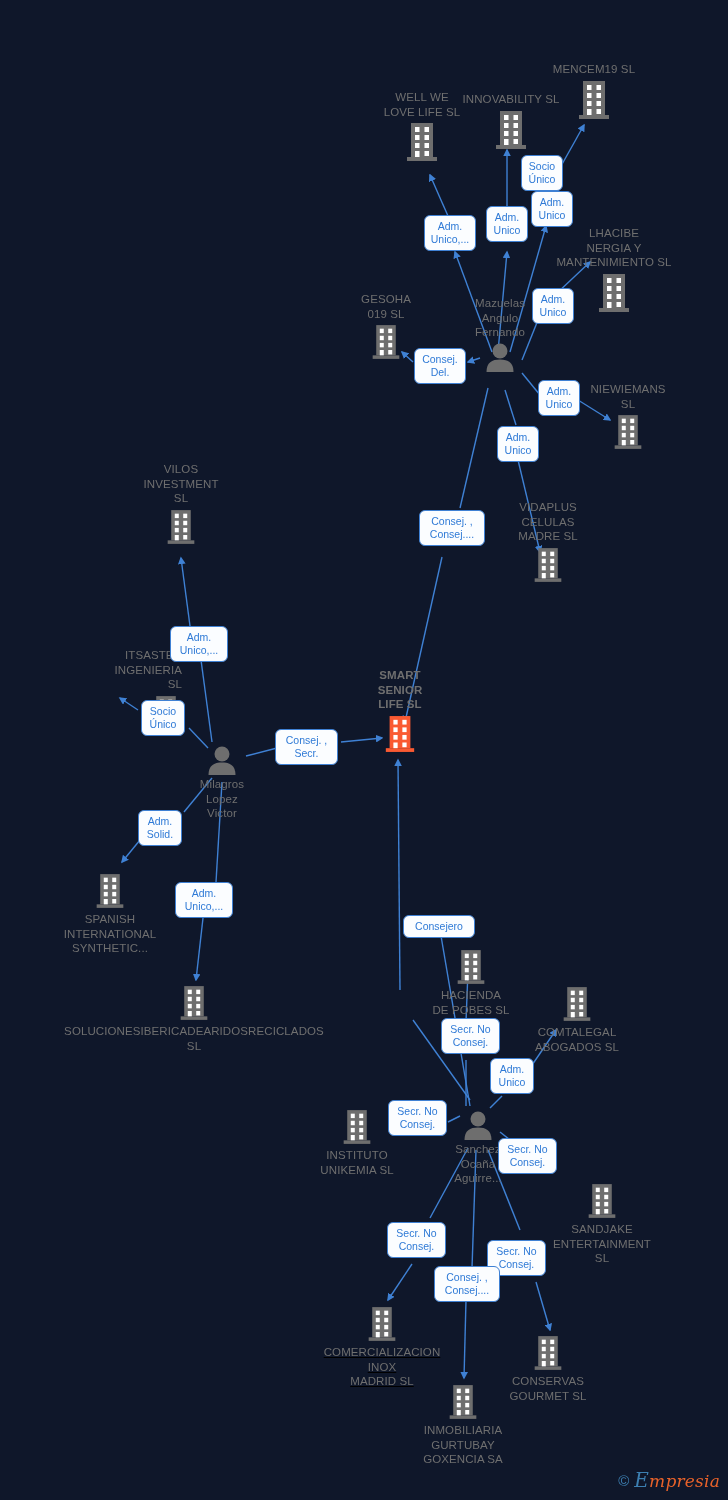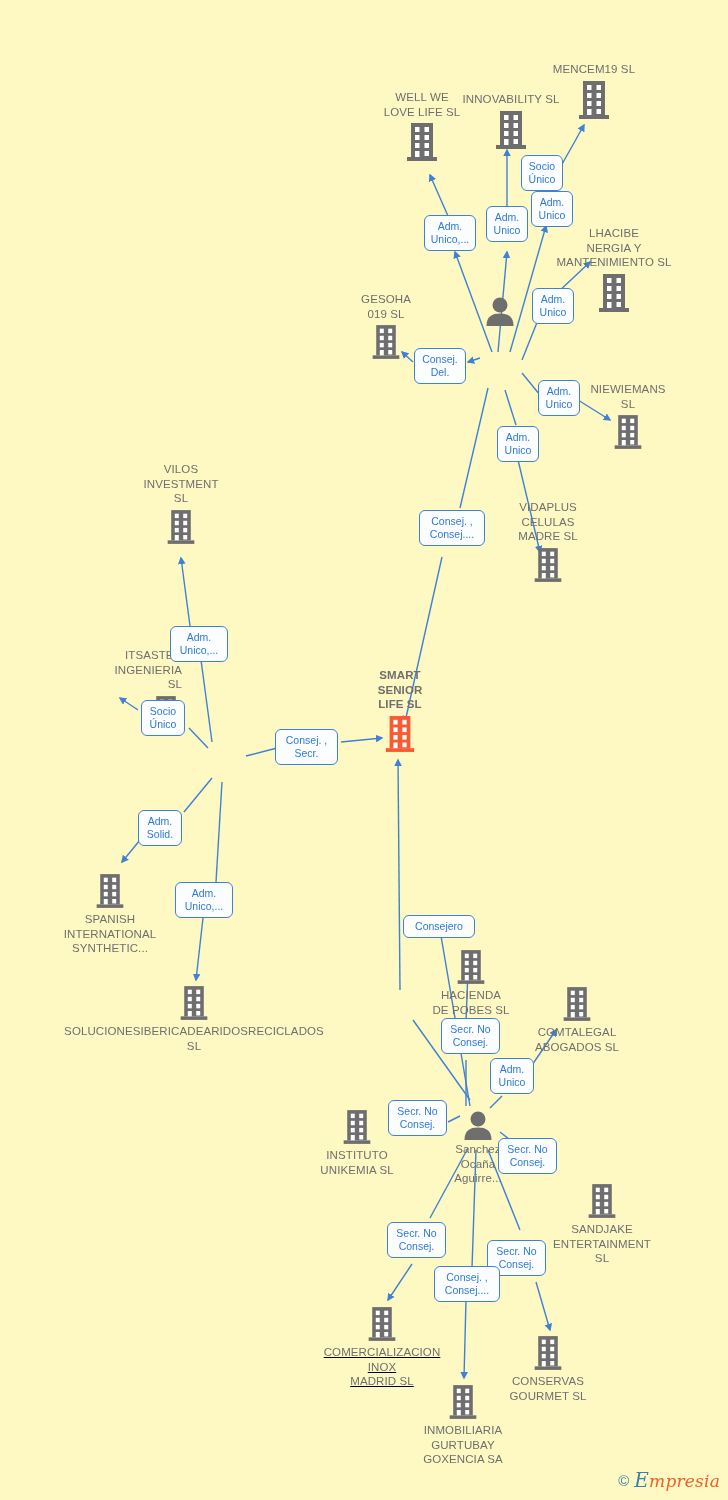--- a/index.html
+++ b/index.html
@@ -8,21 +8,21 @@
     padding: 0;
     background: #ffffff;
   }
   body {
     font-family: "Liberation Sans", sans-serif;
   }
   #graph {
     position: relative;
     width: 728px;
     height: 1500px;
-    background: #fef9c3;
+    background: #0f172a;
     overflow: hidden;
   }
   #edge-layer {
     position: absolute;
     left: 0;
     top: 0;
     width: 728px;
     height: 1500px;
     pointer-events: none;
   }
@@ -260,20 +260,23 @@
             <rect x="11" y="22" width="4.5" height="5"></rect>
             <rect x="20.5" y="22" width="4.5" height="5"></rect>
             <rect x="11" y="30" width="4.5" height="6"></rect>
             <rect x="20.5" y="30" width="4.5" height="5"></rect>
           </g>
         </svg>
     </span>
   </div>
 
   <div class="node person cap-above" style="left:500px; top:296px;">
+    <span class="caption">Mazuelas
+Angulo
+Fernando</span>
     <span class="glyph">
       <svg width="34" height="30" viewBox="0 0 34 30">
           <circle cx="17" cy="9" r="7.5" fill="#6e6e6e"></circle>
           <path d="M 3.5,30 C 3.5,20.5 9,17.5 17,17.5 C 25,17.5 30.5,20.5 30.5,30 Z" fill="#6e6e6e"></path>
         </svg>
     </span>
   </div>
 
   <div class="node company cap-above" style="left:628px; top:382px;">
     <span class="caption">NIEWIEMANS
@@ -363,20 +366,31 @@
             <rect x="20.5" y="14" width="4.5" height="5"></rect>
             <rect x="11" y="22" width="4.5" height="5"></rect>
             <rect x="20.5" y="22" width="4.5" height="5"></rect>
             <rect x="11" y="30" width="4.5" height="6"></rect>
             <rect x="20.5" y="30" width="4.5" height="5"></rect>
           </g>
         </svg>
     </span>
   </div>
 
+  <div class="node person cap-below" style="left:222px; top:745px;">
+    <span class="glyph">
+      <svg width="34" height="30" viewBox="0 0 34 30">
+          <circle cx="17" cy="9" r="7.5" fill="#6e6e6e"></circle>
+          <path d="M 3.5,30 C 3.5,20.5 9,17.5 17,17.5 C 25,17.5 30.5,20.5 30.5,30 Z" fill="#6e6e6e"></path>
+        </svg>
+    </span>
+    <span class="caption">Milagros
+Lopez
+Victor</span>
+  </div>
 
   <div class="node focus cap-above" style="left:400px; top:668px;">
     <span class="caption">SMART
 SENIOR
 LIFE  SL</span>
     <span class="glyph">
       <svg width="34" height="40" viewBox="0 0 36 42">
           <g fill="#fa5a32">
             <rect x="7" y="2" width="22" height="34"></rect>
             <rect x="3" y="36" width="30" height="4"></rect>

